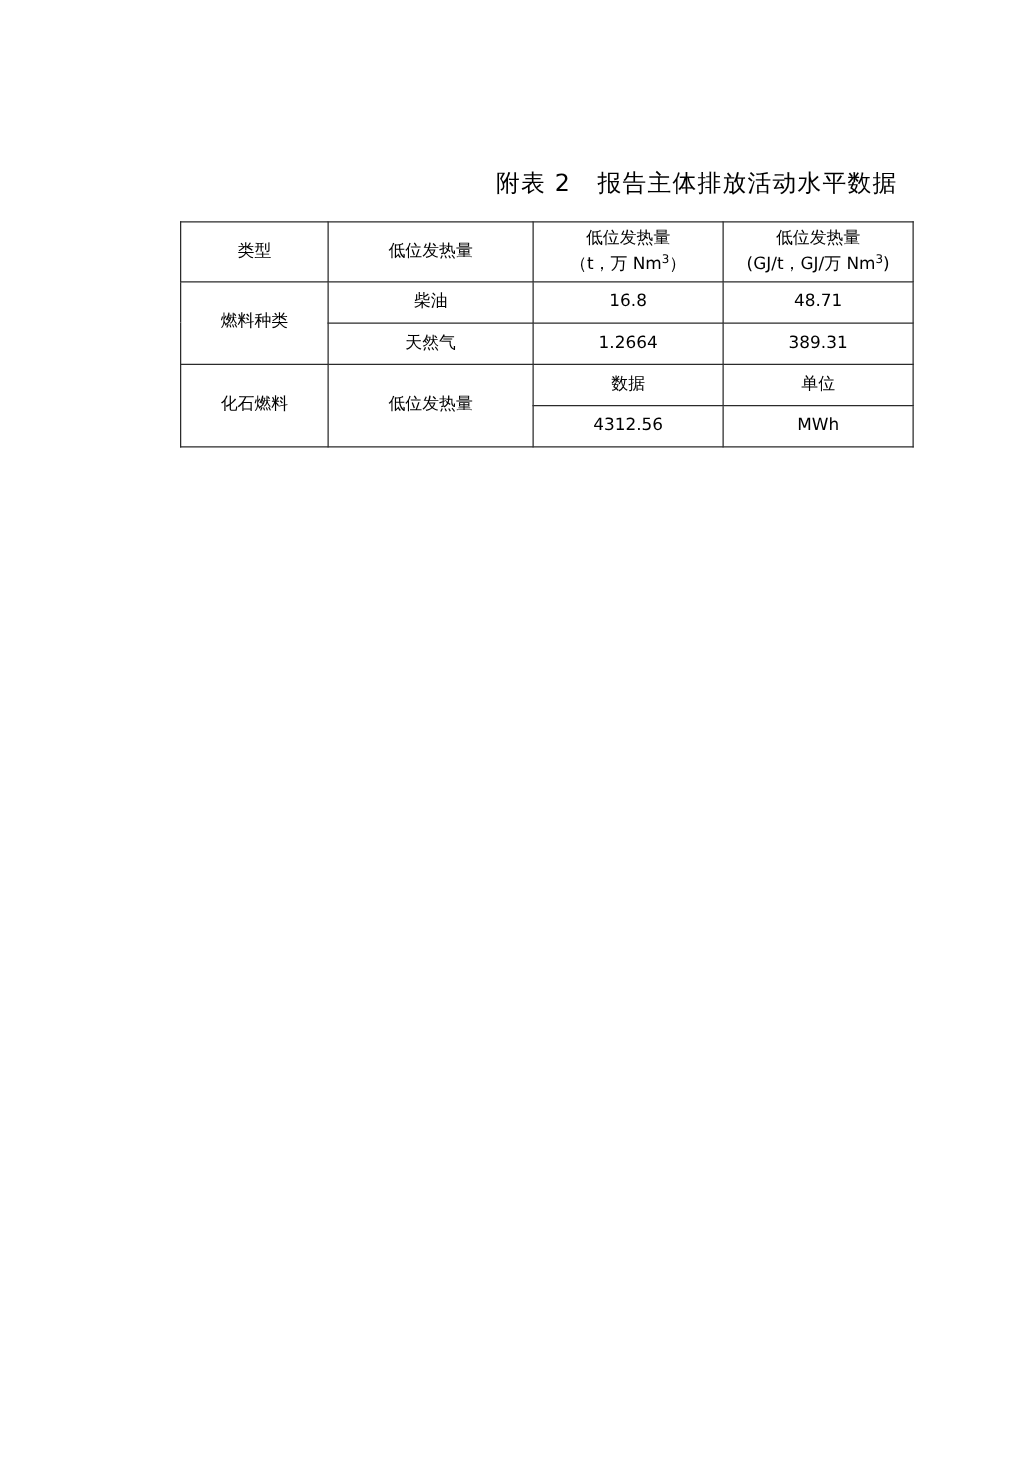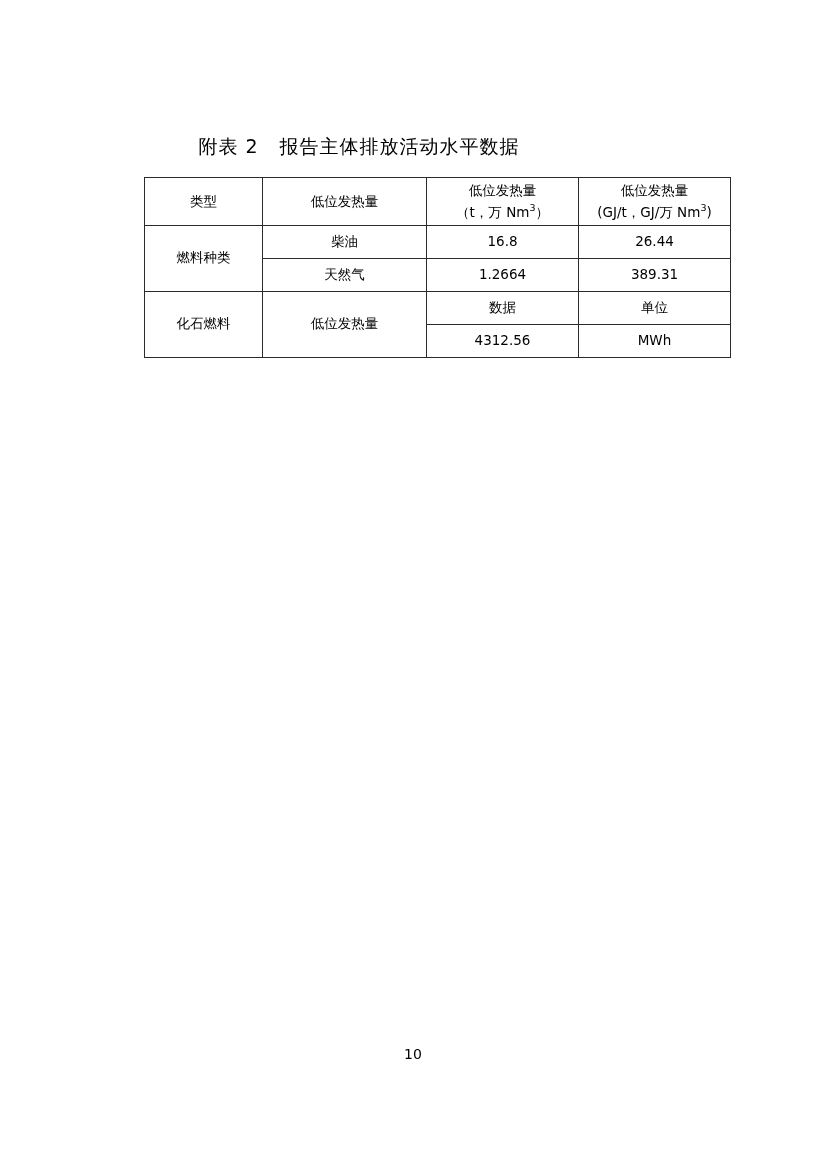--- a/index.html
+++ b/index.html
@@ -21,21 +21,21 @@
     top: 0;
     width: 826px;
     height: 1169px;
     background: #ffffff;
   }
   .doc-title {
     position: absolute;
     left: 0;
     top: 134px;
     width: 718px;
-    text-align: center;
+    text-align: right;
     font-family: "DejaVu Sans", sans-serif;
     font-size: 19px;
     letter-spacing: 1px;
     color: #000000;
     white-space: pre;
   }
   .table-wrap {
     position: absolute;
     left: 120px;
     top: 177px;
@@ -113,21 +113,21 @@
           </td>
           <td>
             <span class="cell-two-line"><span>低位发热量</span><br><span>(GJ/t，GJ/万 Nm</span><span class="sup">3</span><span>)</span></span>
           </td>
         </tr>
 
         <tr class="row-body">
           <td rowspan="2">燃料种类</td>
           <td>柴油</td>
           <td class="num">16.8</td>
-          <td class="num">26.44</td>
+          <td class="num">48.71</td>
         </tr>
 
         <tr class="row-body">
           <td>天然气</td>
           <td class="num">1.2664</td>
           <td class="num">389.31</td>
         </tr>
 
         <tr class="row-body">
           <td rowspan="2">化石燃料</td>
@@ -137,15 +137,14 @@
         </tr>
 
         <tr class="row-body">
           <td class="num">4312.56</td>
           <td class="num">MWh</td>
         </tr>
       </tbody>
     </table>
   </div>
 
-  <div class="page-number">10</div>
 
 </div>
 
 </body></html>

